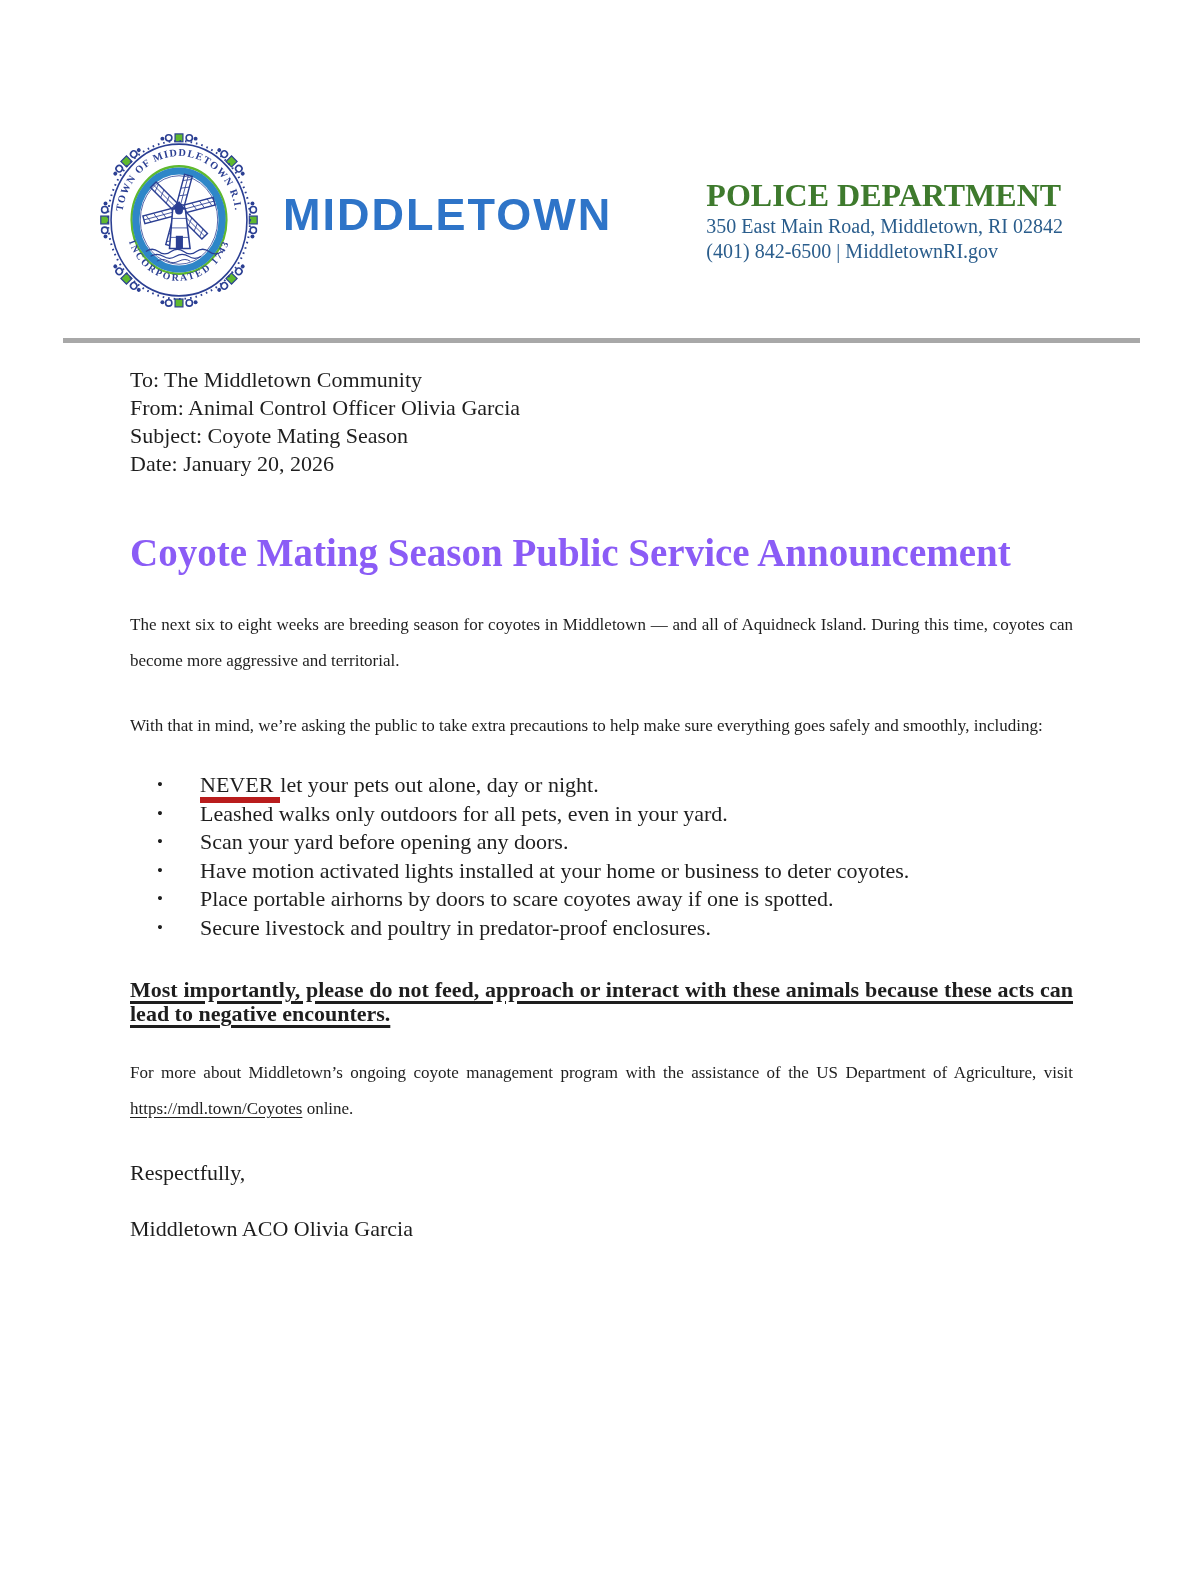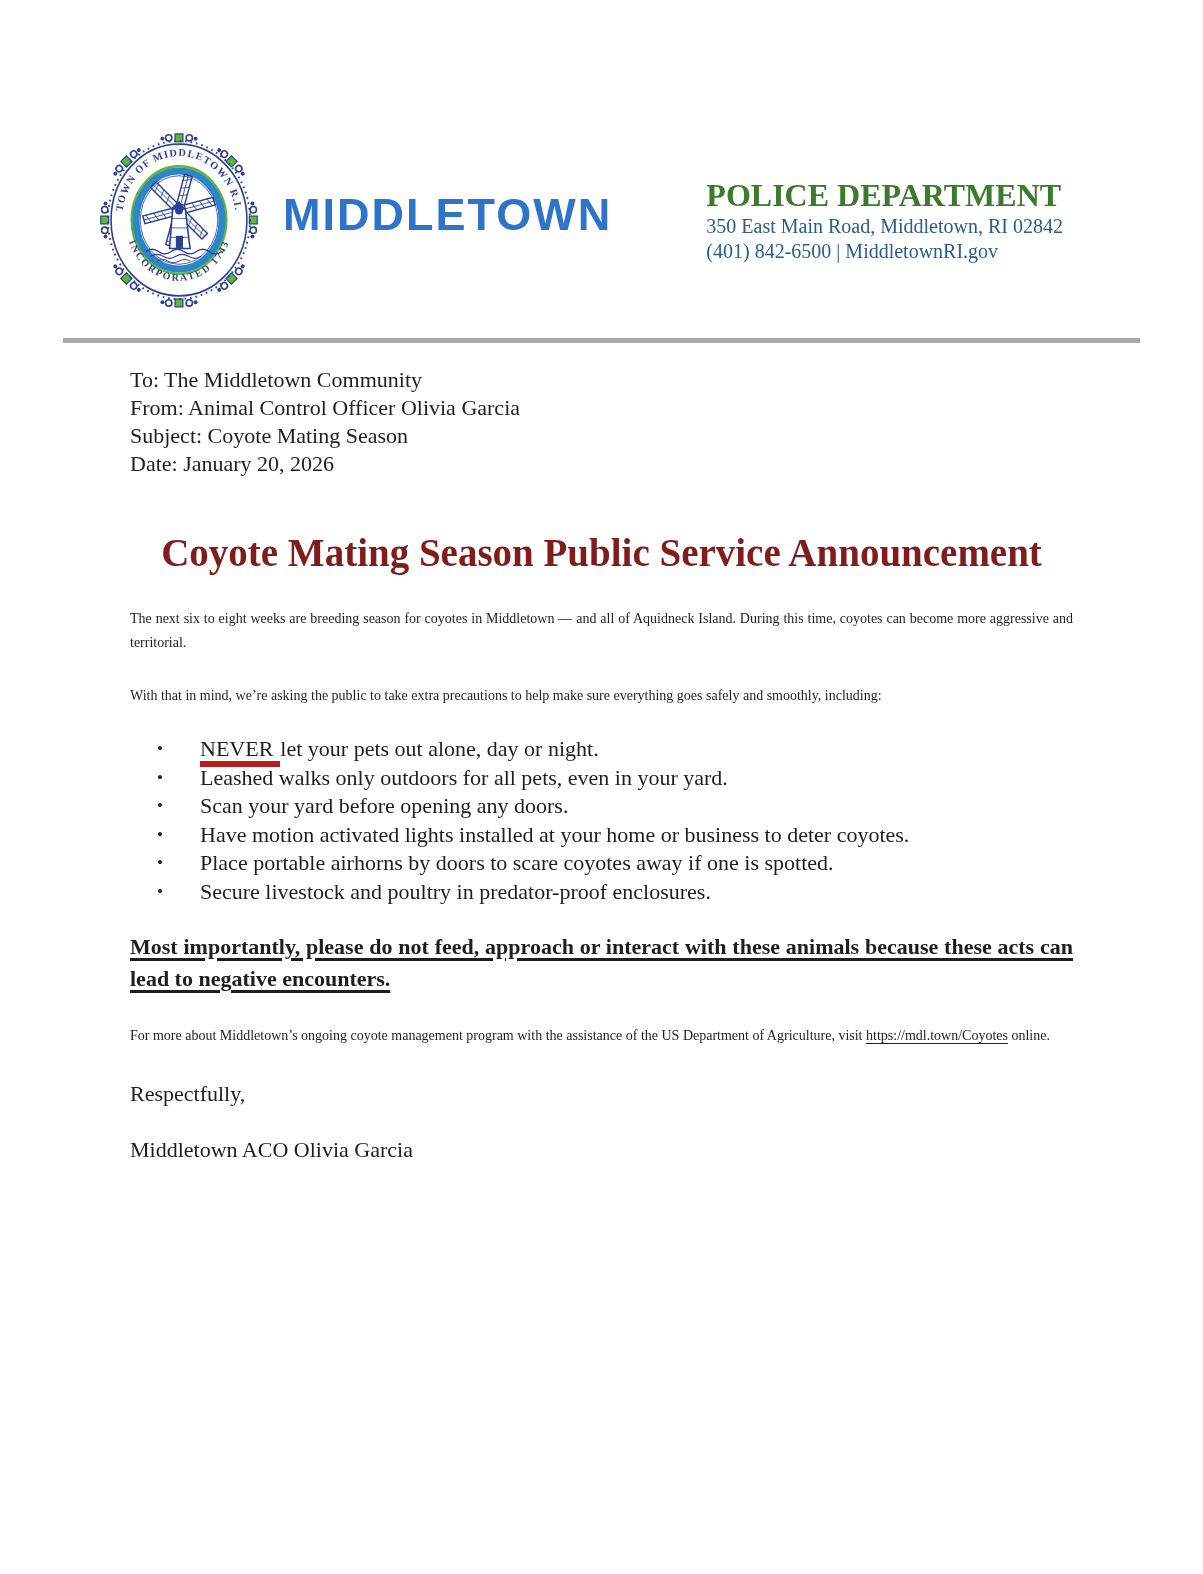--- a/index.html
+++ b/index.html
@@ -35,43 +35,43 @@
   .rule { position:absolute; left:63px; top:338px; width:1077px; height:5px; background:#a8a8a8; }
 
   
   .main { position:absolute; left:130px; top:366px; width:943px; }
 
   .memo-line { font-size:22px; line-height:28px; }
 
   .doc-title {
     margin-top:52px;
     font-size:39px; line-height:46px; font-weight:700;
-    text-align:center; white-space:nowrap; color:#7f1d1d;
+    text-align:left; white-space:nowrap; color:#8b5cf6;
   }
 
-  .body-p { font-size:14px; line-height:24px; text-align:justify; }
+  .body-p { font-size:17px; line-height:36px; text-align:justify; }
   .p-first { margin-top:31px; }
   .p-next  { margin-top:29px; }
 
   .bullet-list { list-style:none; margin-top:27px; }
   .bullet-list li {
     position:relative; padding-left:70px;
     font-size:22px; line-height:28.5px;
   }
   .bullet-list li::before {
     content:"\2022";
     position:absolute; left:27px; top:0;
     font-size:17px; color:#1e1e1e;
   }
   .em { border-bottom:6px solid #b91c1c; padding-right:7px; }
   .em:empty { display:none; }
 
   .important {
-    margin-top:25px;
-    font-size:22px; line-height:32px; font-weight:700;
+    margin-top:36px;
+    font-size:22px; line-height:24px; font-weight:700;
     text-align:justify;
     text-decoration:underline;
     text-decoration-thickness:2.5px;
     text-underline-offset:4px;
   }
 
   .doc-link {
     color:inherit;
     text-decoration:underline;
     text-underline-offset:3px;

